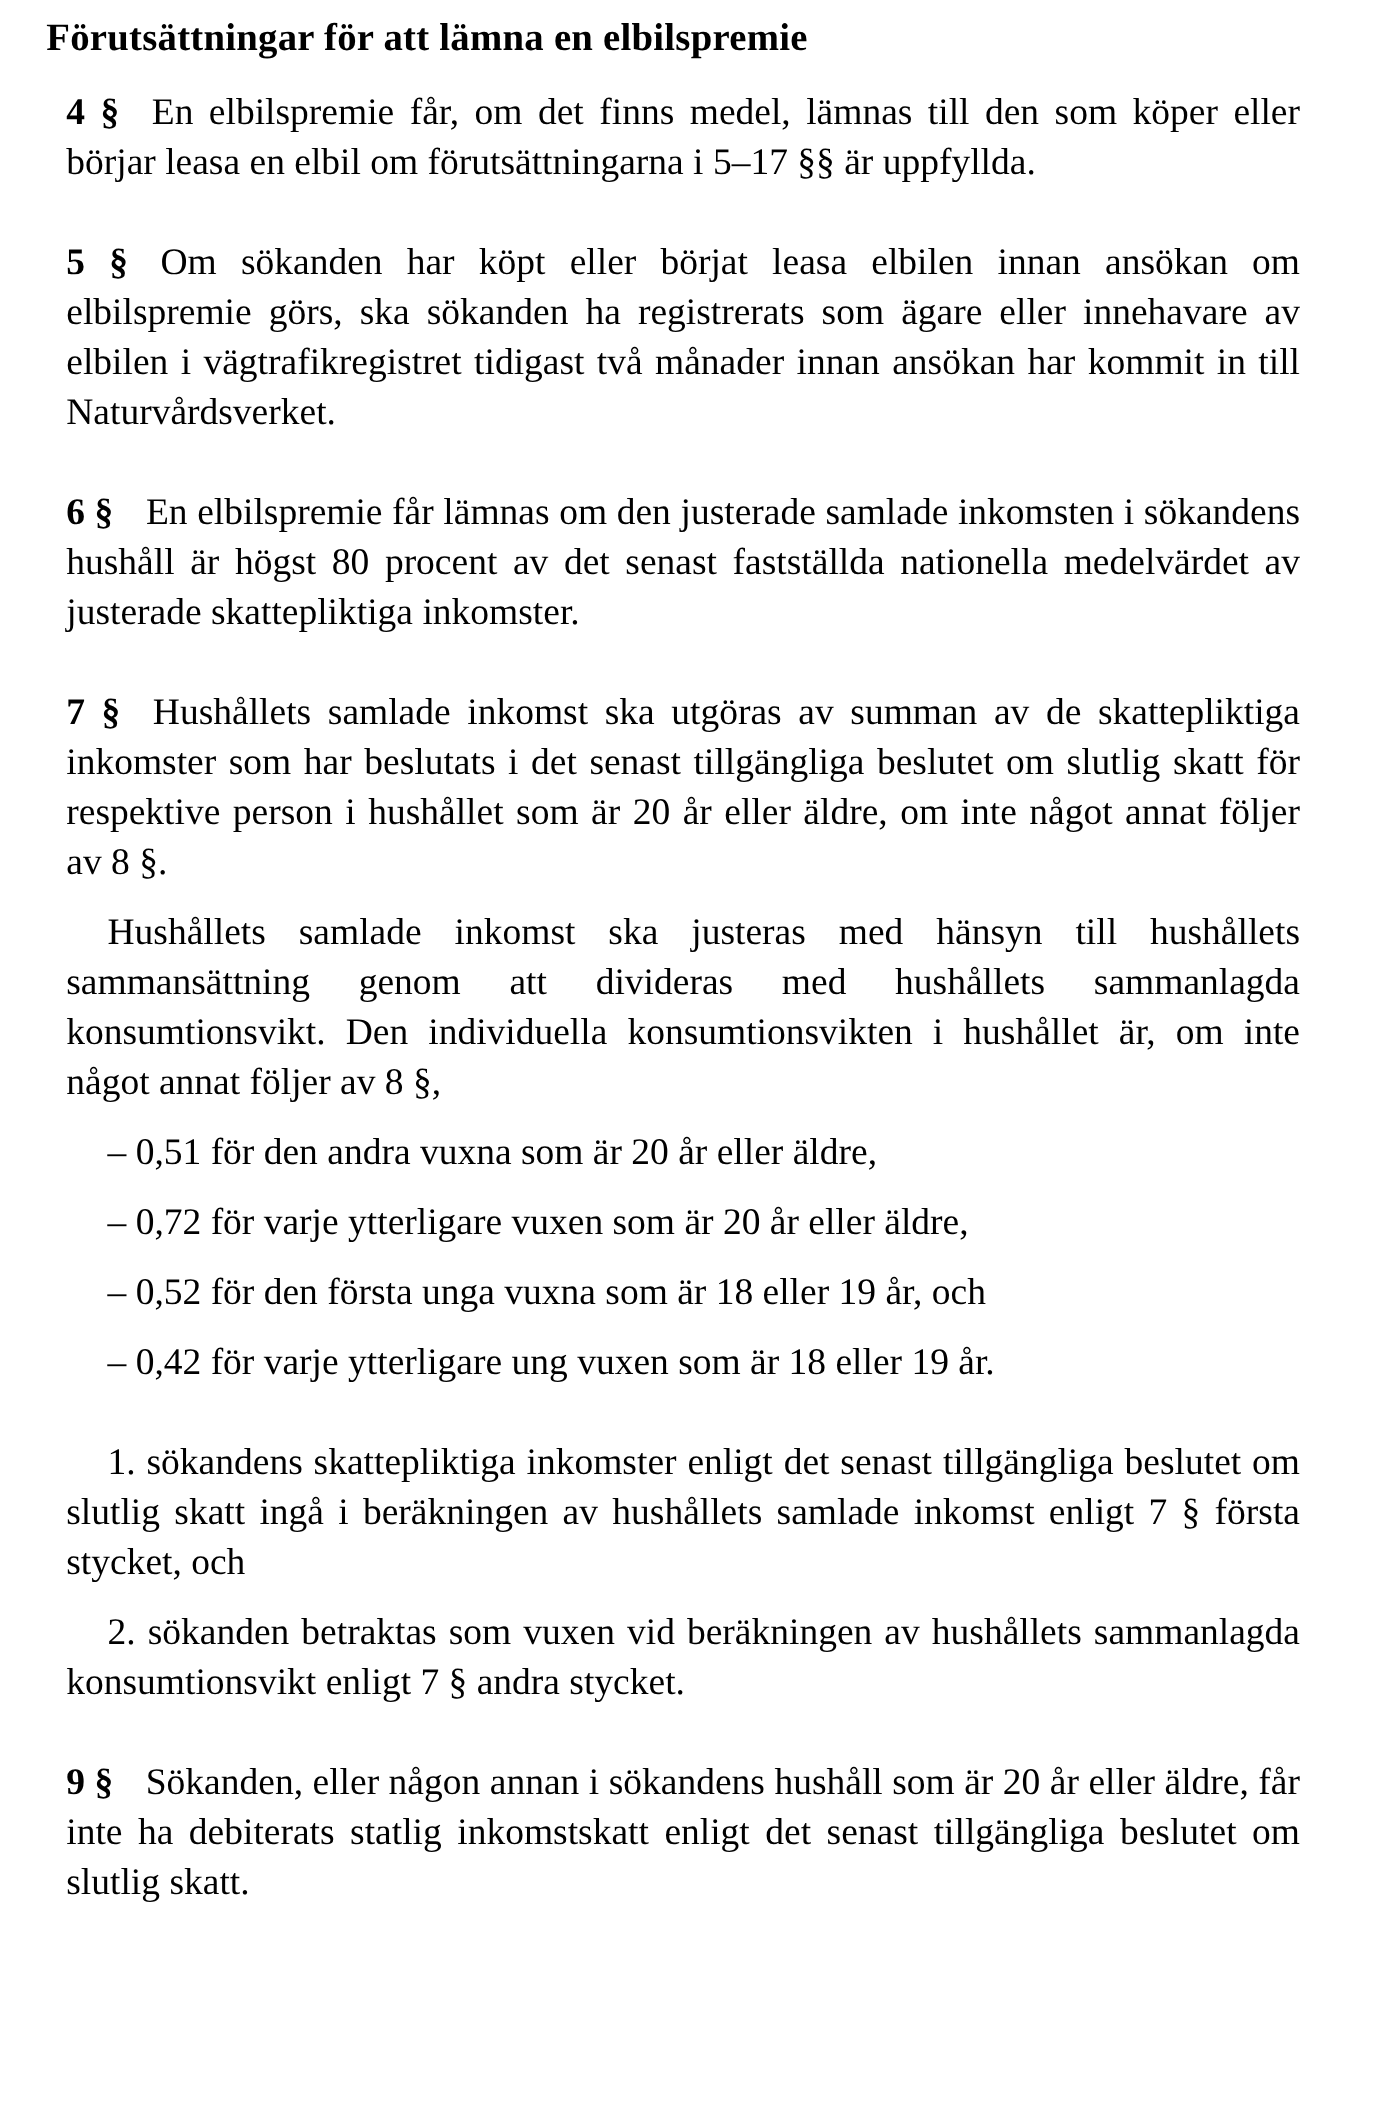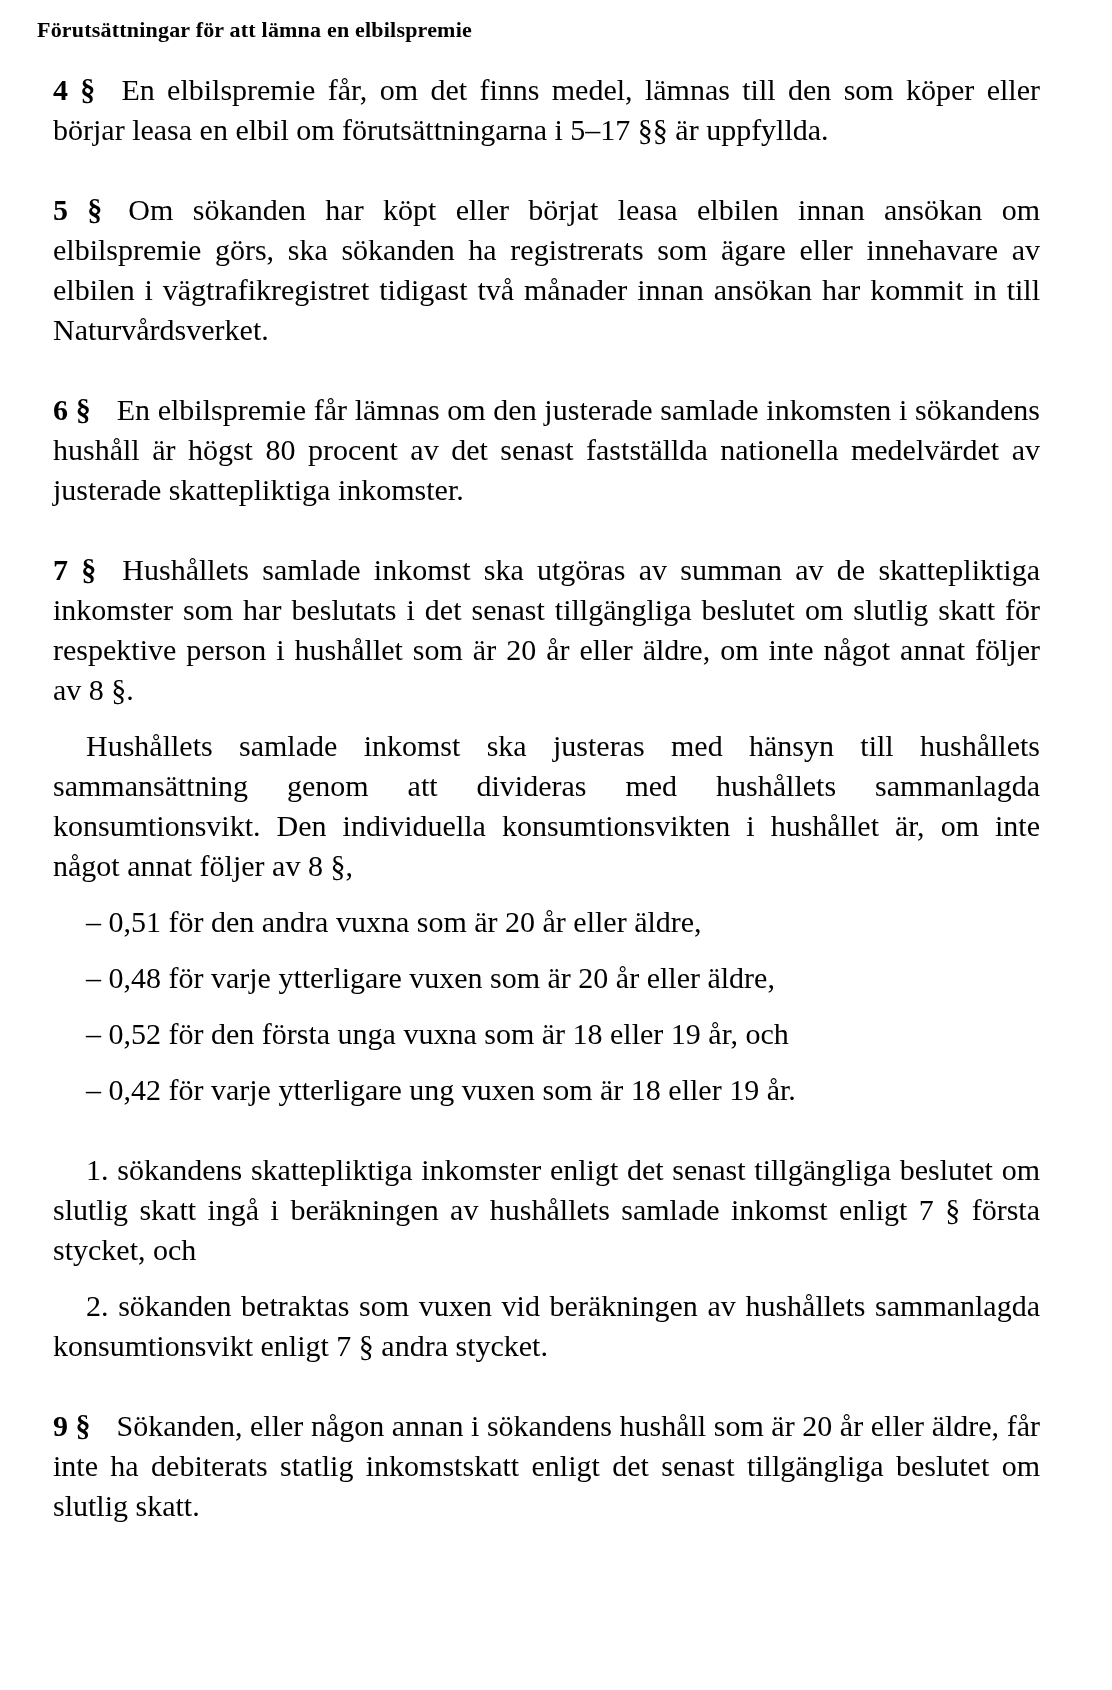--- a/index.html
+++ b/index.html
@@ -10,21 +10,21 @@
     padding: 10px 56px 0 37px;
     overflow: hidden;
     font-family: "Liberation Serif", "DejaVu Serif", serif;
     font-size: 30px;
     line-height: 40px;
     color: #000000;
     -webkit-font-smoothing: antialiased;
   }
   .doc { width: 100%; }
   h1.heading {
-    font-size: 22px;
+    font-size: 31px;
     font-weight: bold;
     margin: 0 0 20px 0;
     line-height: 40px;
     letter-spacing: 0.2px;
   }
   .section { margin: 40px 0 0 0; }
   .section.first { margin-top: 0; }
   p.para {
     margin: 16px;
     text-align: justify;
@@ -51,21 +51,21 @@
   </div>
 
   <div class="section">
     <p class="para"><span class="marker">6 §</span><span>En elbilspremie får lämnas om den justerade samlade inkomsten i sökandens hushåll är högst 80 procent av det senast fastställda nationella medelvärdet av justerade skattepliktiga inkomster.</span></p>
   </div>
 
   <div class="section">
     <p class="para"><span class="marker">7 §</span><span>Hushållets samlade inkomst ska utgöras av summan av de skattepliktiga inkomster som har beslutats i det senast tillgängliga beslutet om slutlig skatt för respektive person i hushållet som är 20 år eller äldre, om inte något annat följer av 8 §.</span></p>
     <p class="para indent">Hushållets samlade inkomst ska justeras med hänsyn till hushållets sammansättning genom att divideras med hushållets sammanlagda konsumtionsvikt. Den individuella konsumtionsvikten i hushållet är, om inte något annat följer av 8 §,</p>
     <p class="para indent">– 0,51 för den andra vuxna som är 20 år eller äldre,</p>
-    <p class="para indent">– 0,48 för varje ytterligare vuxen som är 20 år eller äldre,</p>
+    <p class="para indent">– 0,72 för varje ytterligare vuxen som är 20 år eller äldre,</p>
     <p class="para indent">– 0,52 för den första unga vuxna som är 18 eller 19 år, och</p>
     <p class="para indent">– 0,42 för varje ytterligare ung vuxen som är 18 eller 19 år.</p>
   </div>
 
   <div class="section">
     <p class="para indent">1. sökandens skattepliktiga inkomster enligt det senast tillgängliga beslutet om slutlig skatt ingå i beräkningen av hushållets samlade inkomst enligt 7 § första stycket, och</p>
     <p class="para indent">2. sökanden betraktas som vuxen vid beräkningen av hushållets sammanlagda konsumtionsvikt enligt 7 § andra stycket.</p>
   </div>
 
   <div class="section">

